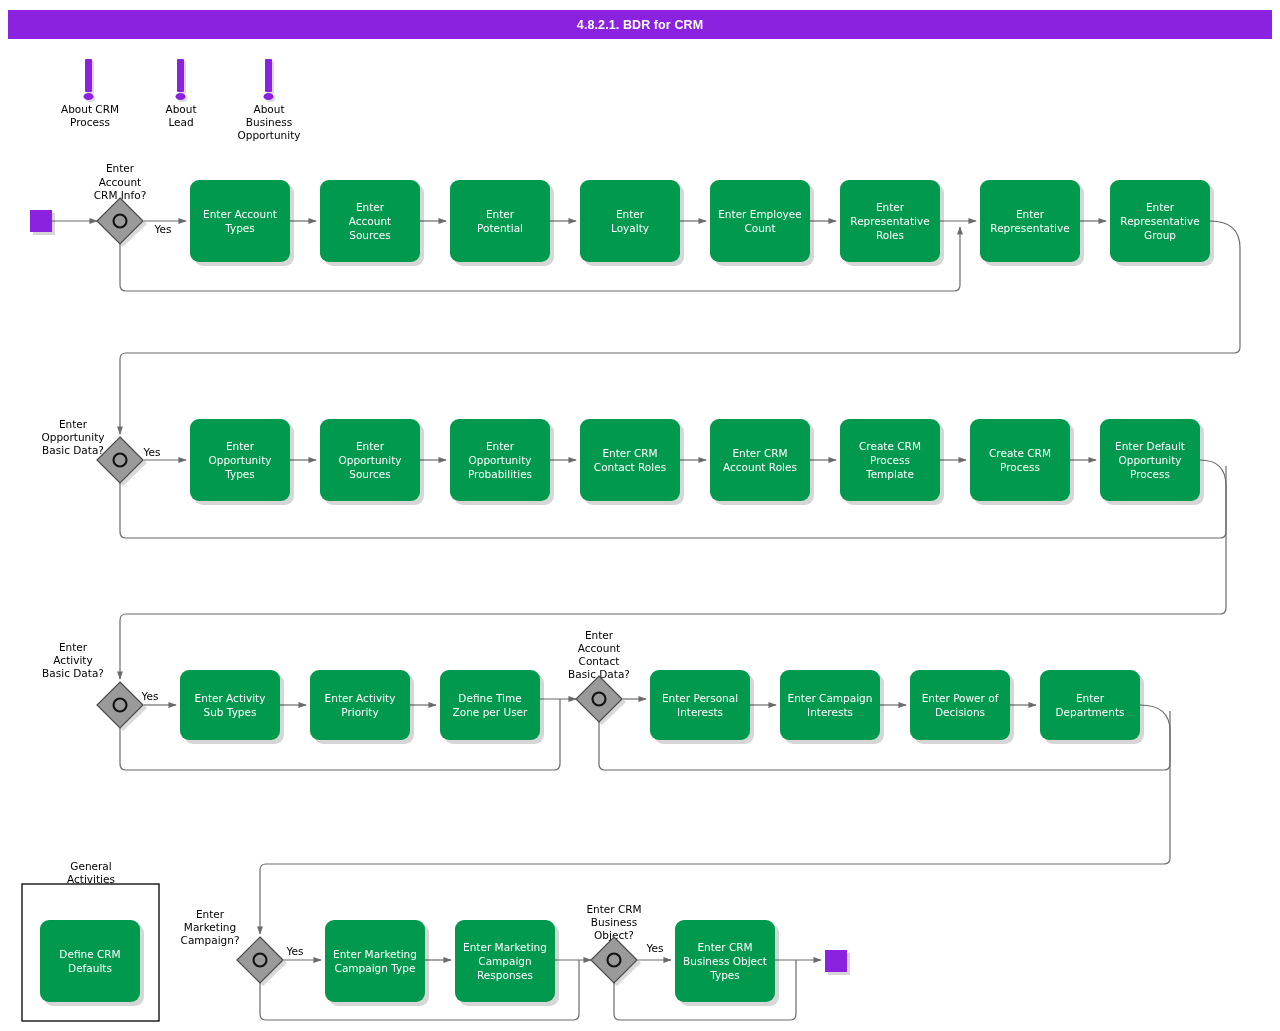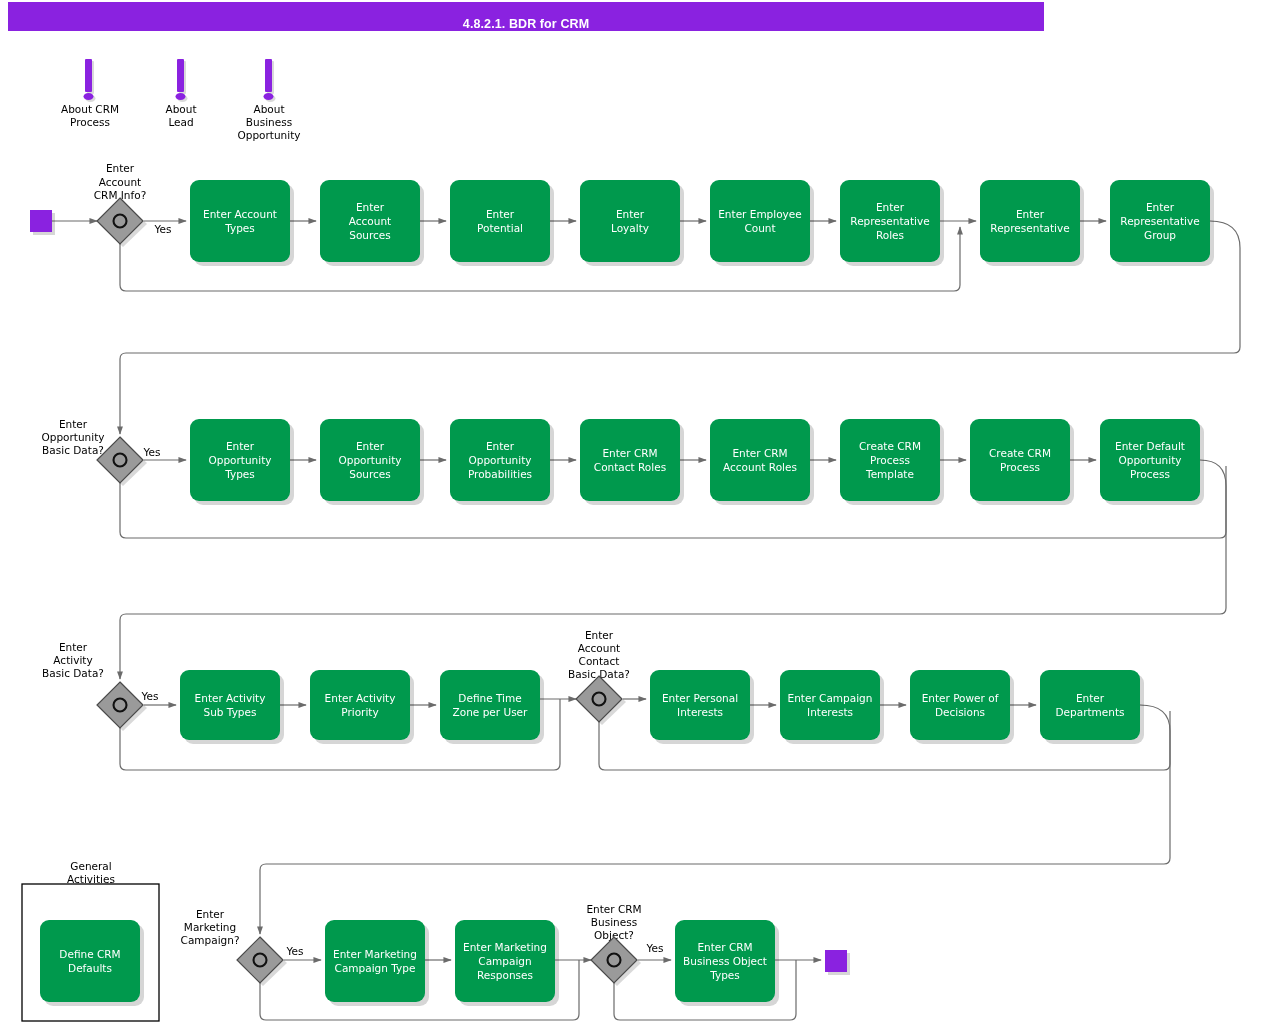--- a/index.html
+++ b/index.html
@@ -8,24 +8,24 @@
     margin: 0; padding: 0;
     width: 1280px; height: 1031px;
     background: #ffffff;
     font-family: "DejaVu Sans", sans-serif;
     overflow: hidden;
   }
   #root { position: relative; width: 1280px; height: 1031px; background:#fff; }
 
   
   .titlebar {
-    position: absolute; left: 8px; top: 2px;
-    width: 1036px; height: 29px;
+    position: absolute; left: 8px; top: 10px;
+    width: 1264px; height: 29px;
     background: #8A22E0;
-    display: flex; align-items: flex-end; justify-content: center;
+    display: flex; align-items: center; justify-content: center;
   }
   .titlebar .title-text {
     color: #ffffff; font-size: 12.5px; font-weight: bold;
     font-family: "Liberation Sans", sans-serif;
     letter-spacing: 0.1px;
   }
 
   
   svg#canvas { position:absolute; left:0; top:0; width:1280px; height:1031px; }
 

